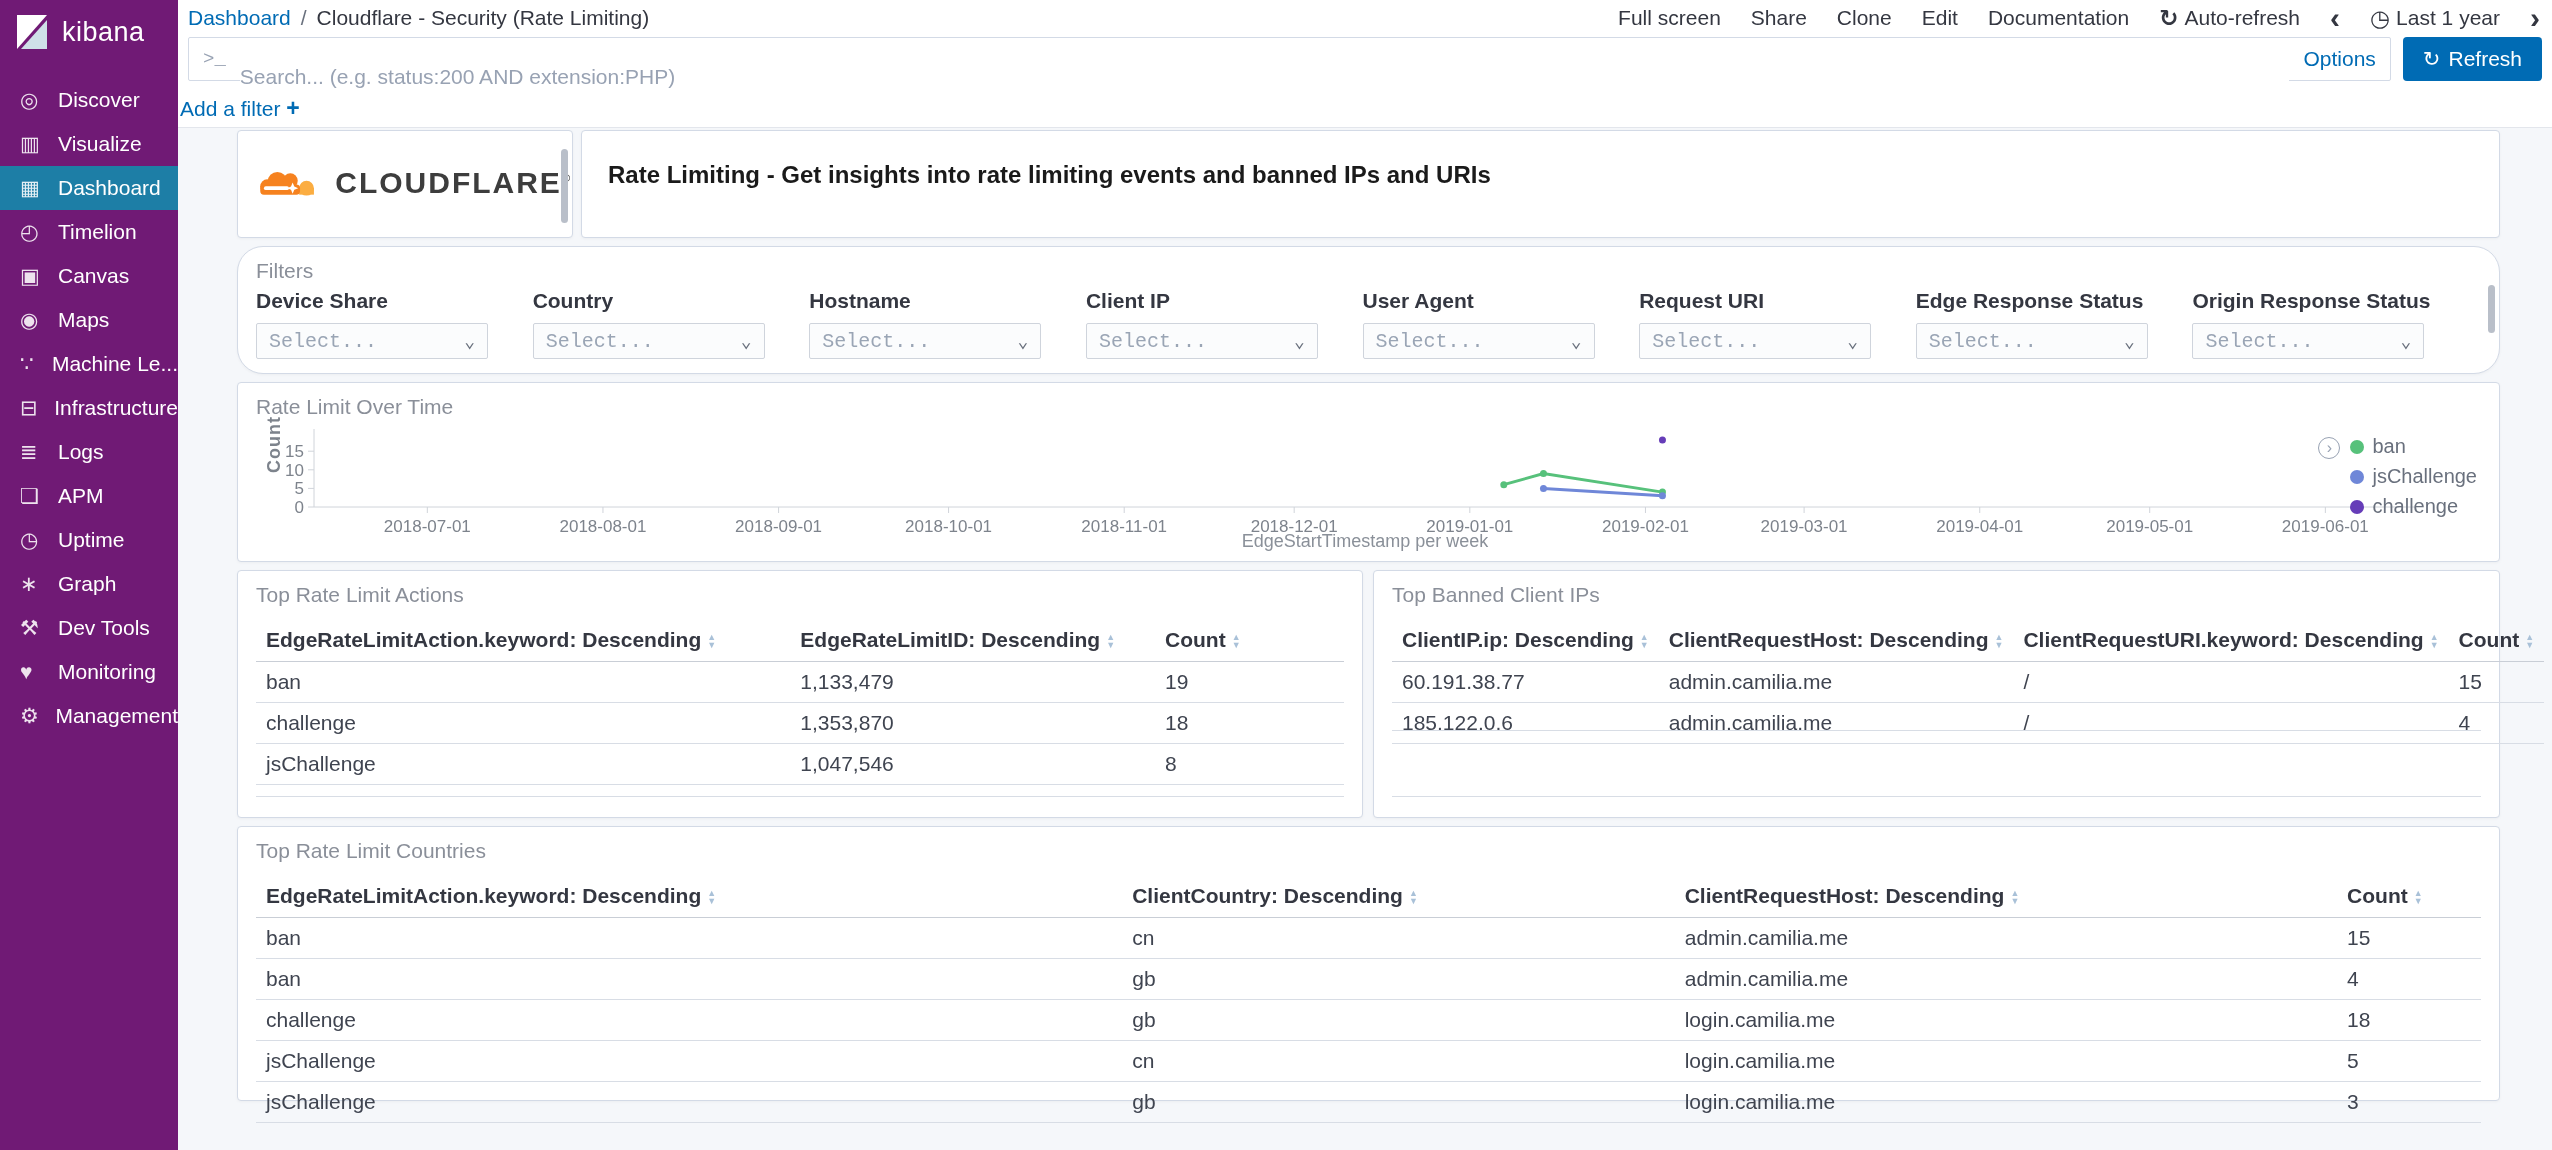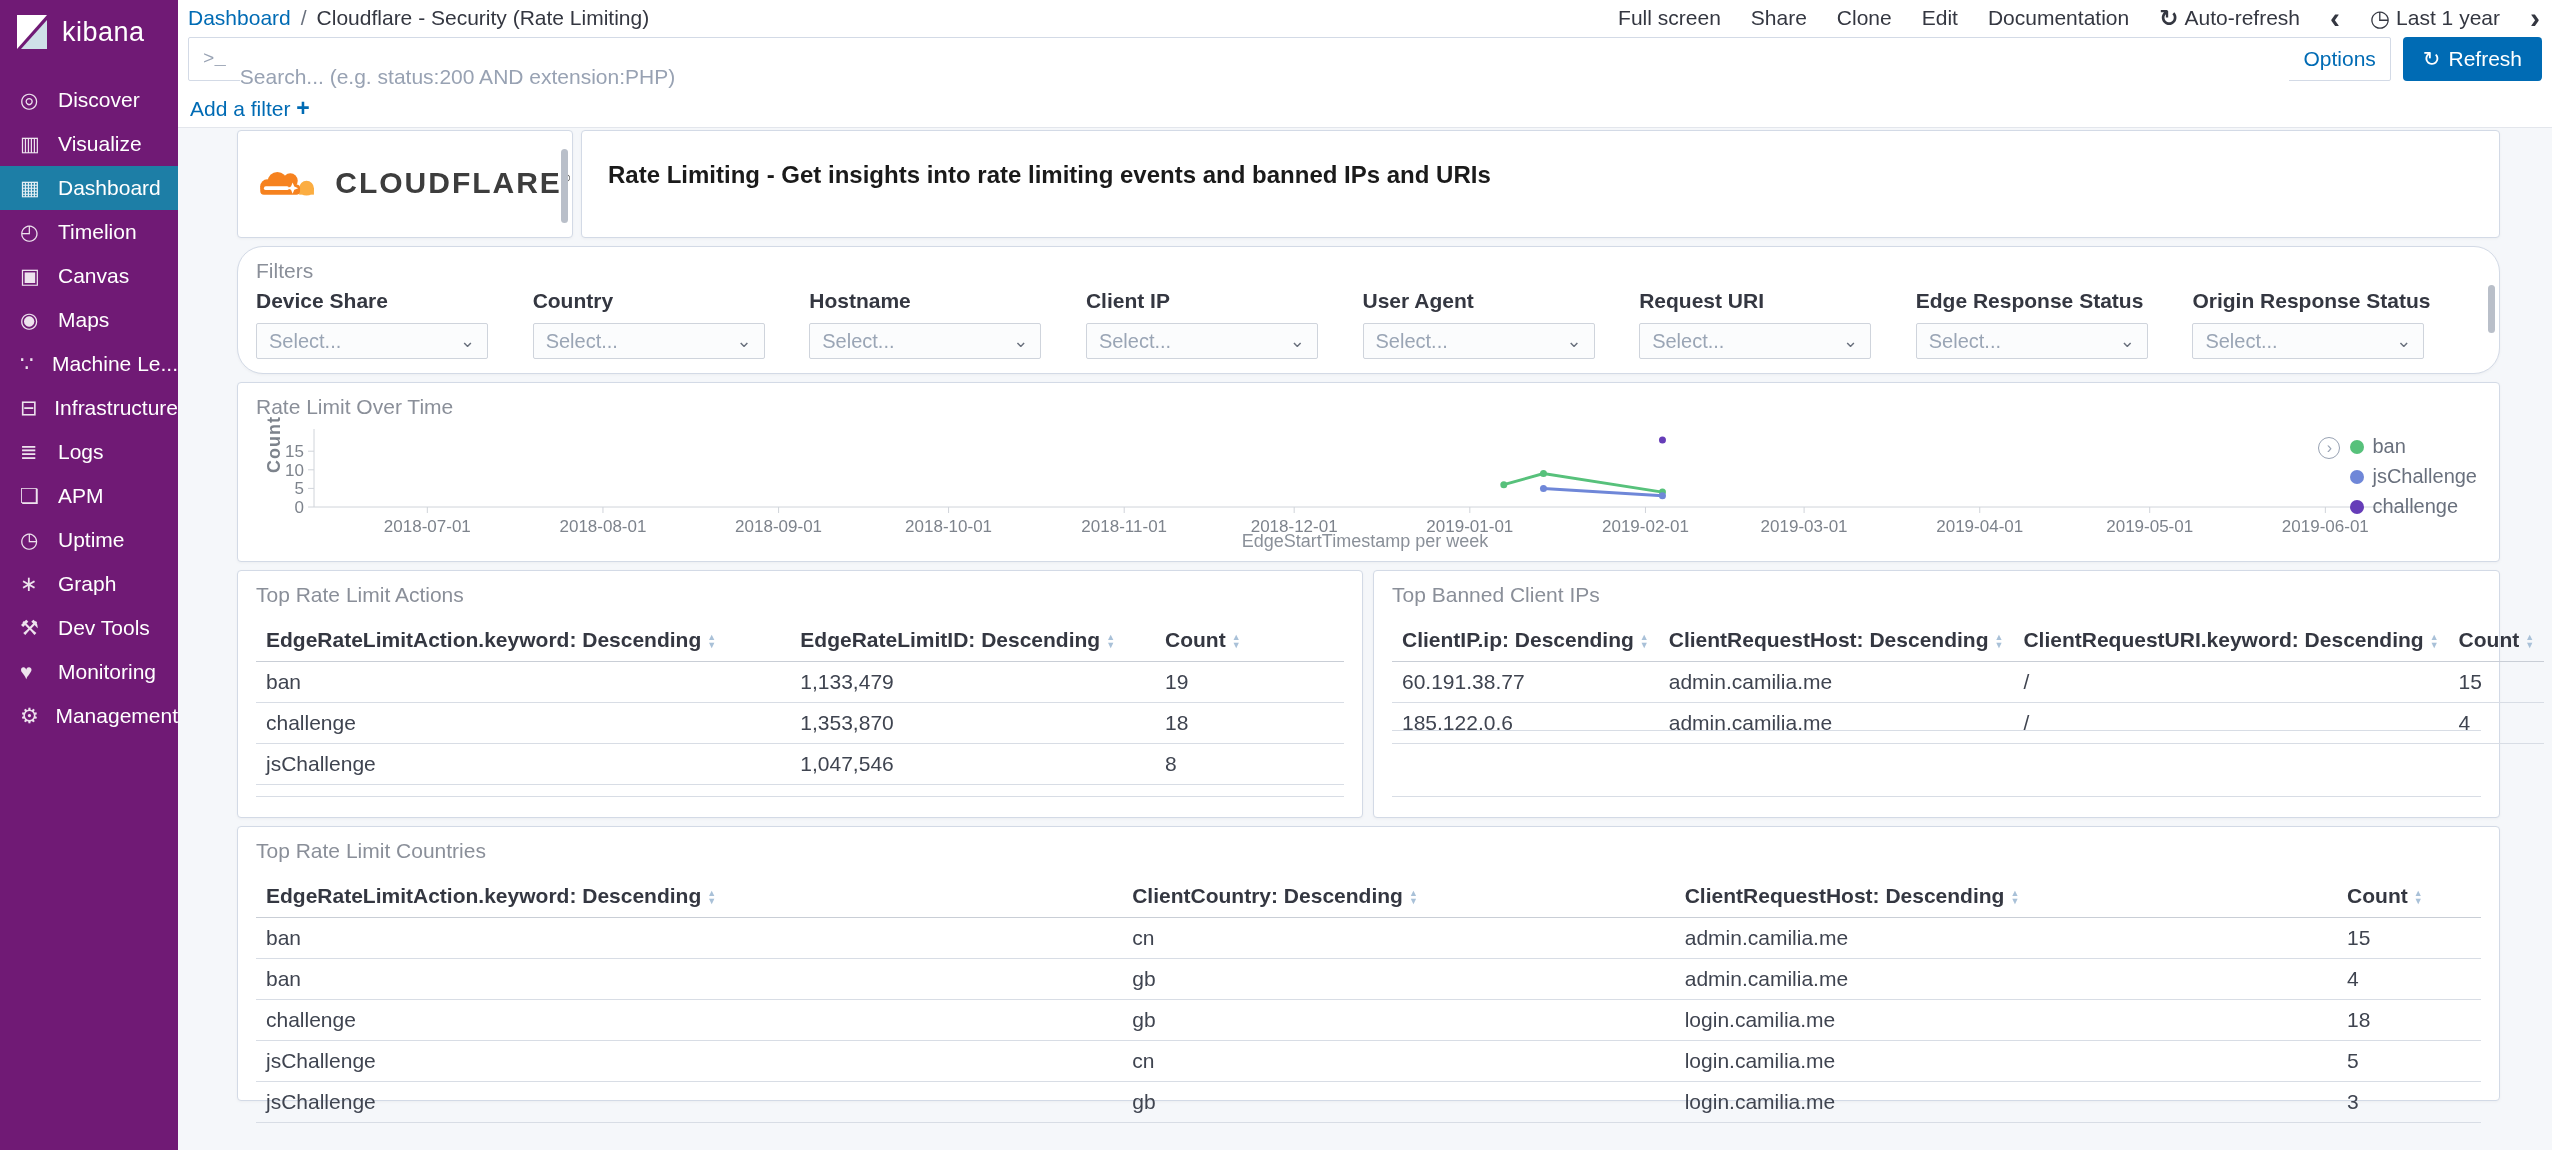--- a/index.html
+++ b/index.html
@@ -29,21 +29,21 @@
   .mi .glyph { font-size:23px; font-weight:bold; }
   .chev { font-size:30px; font-weight:bold; line-height:20px; }
 
   .searchrow { height:54px; display:flex; align-items:center; padding:0 10px 8px 10px; }
   .searchbox { flex:1; height:44px; border:1px solid #d3dae6; background:#ffffff; display:flex; align-items:center; padding:0 14px; border-radius:2px; }
   .prompt { color:#98a2b3; font-family:"Liberation Mono","DejaVu Sans Mono",monospace; font-size:19px; margin-right:14px; }
   .searchbox input { flex:1; border:none; outline:none; font-size:21px; color:#343741; font-family:inherit;margin-top:36px; }
   .searchbox input::placeholder { color:#98a2b3; }
   .options-link { color:#006bb4; font-size:21px; cursor:pointer; padding-left:14px; }
   .refresh-btn { margin-left:12px; height:44px; padding:0 20px; background:#006bb4; color:#ffffff; border:none; border-radius:4px; font-size:21px; font-family:inherit; display:flex; align-items:center; gap:8px; cursor:pointer; }
-  .filterrow { height:38px; display:flex; align-items:center; padding:0 12px; border-bottom:1px solid #e3e6ec; }
+  .filterrow { height:38px; display:flex; align-items:center; padding:0 2px; border-bottom:1px solid #e3e6ec; }
   .add-filter { color:#006bb4; font-size:21px; cursor:pointer; }
   .add-filter b { font-weight:bold; font-size:23px; }
 
   
   .content { position:relative; margin-left:178px; height:1022px; background:#f5f7fa; }
   .panel { position:absolute; background:#ffffff; border:1px solid #d3dae6; border-radius:4px; box-shadow:0 1px 3px rgba(0,0,0,.04); }
   .panel-title { position:absolute; left:18px; top:12px; font-size:21px; color:#8a8f99; white-space:nowrap; }
 
   .p-logo { left:59px; top:2px; width:336px; height:108px; }
   .p-title { left:403px; top:2px; width:1919px; height:108px; }
@@ -60,21 +60,21 @@
   .cf-brand { font-size:30px; font-weight:bold; color:#3d3d3d; letter-spacing:2px; margin-top:-2px; }
   .cf-brand sup { font-size:11px; }
 
   
   .dash-desc { padding:30px 26px; font-size:24px; font-weight:bold; color:#1a1a1a; }
 
   
   .filters-row { position:absolute; left:18px; top:42px; right:30px; display:flex; }
   .filter-field { width:281px; }
   .filter-label { font-size:21px; font-weight:bold; color:#343741; }
-  .filter-select { margin-top:10px; width:232px; height:36px; border:1px solid #cfd4dc; background:#fbfcfd; border-radius:2px; display:flex; align-items:center; justify-content:space-between; padding:0 12px; cursor:pointer; }
+  .filter-select { margin-top:10px; width:232px; height:36px; border:1px solid #cfd4dc; background:#fbfcfd; border-radius:2px; display:flex; align-items:center; justify-content:space-between; padding:0 12px; cursor:pointer;font-family:Liberation Mono, monospace; }
   .filter-select .sel-text { color:#9aa5b5; font-size:20px; }
   .filter-select .sel-caret { color:#69707d; font-size:18px; }
 
   
   .chart-svg { position:absolute; left:18px; top:0; }
   .tick { font-size:17px; fill:#7d838c; }
   .ylab { font-size:18px; fill:#7d838c; font-weight:bold; letter-spacing:1px; }
   .xlab { position:absolute; left:0; top:148px; width:2254px; text-align:center; font-size:18px; color:#8a9099; }
   .chart-legend { position:absolute; right:22px; top:52px; display:flex; gap:10px; }
   .legend-expand { width:22px; height:22px; border:1px solid #98a2b3; border-radius:50%; color:#98a2b3; font-size:16px; line-height:20px; text-align:center; cursor:pointer; margin-top:2px; background:#fff; }

